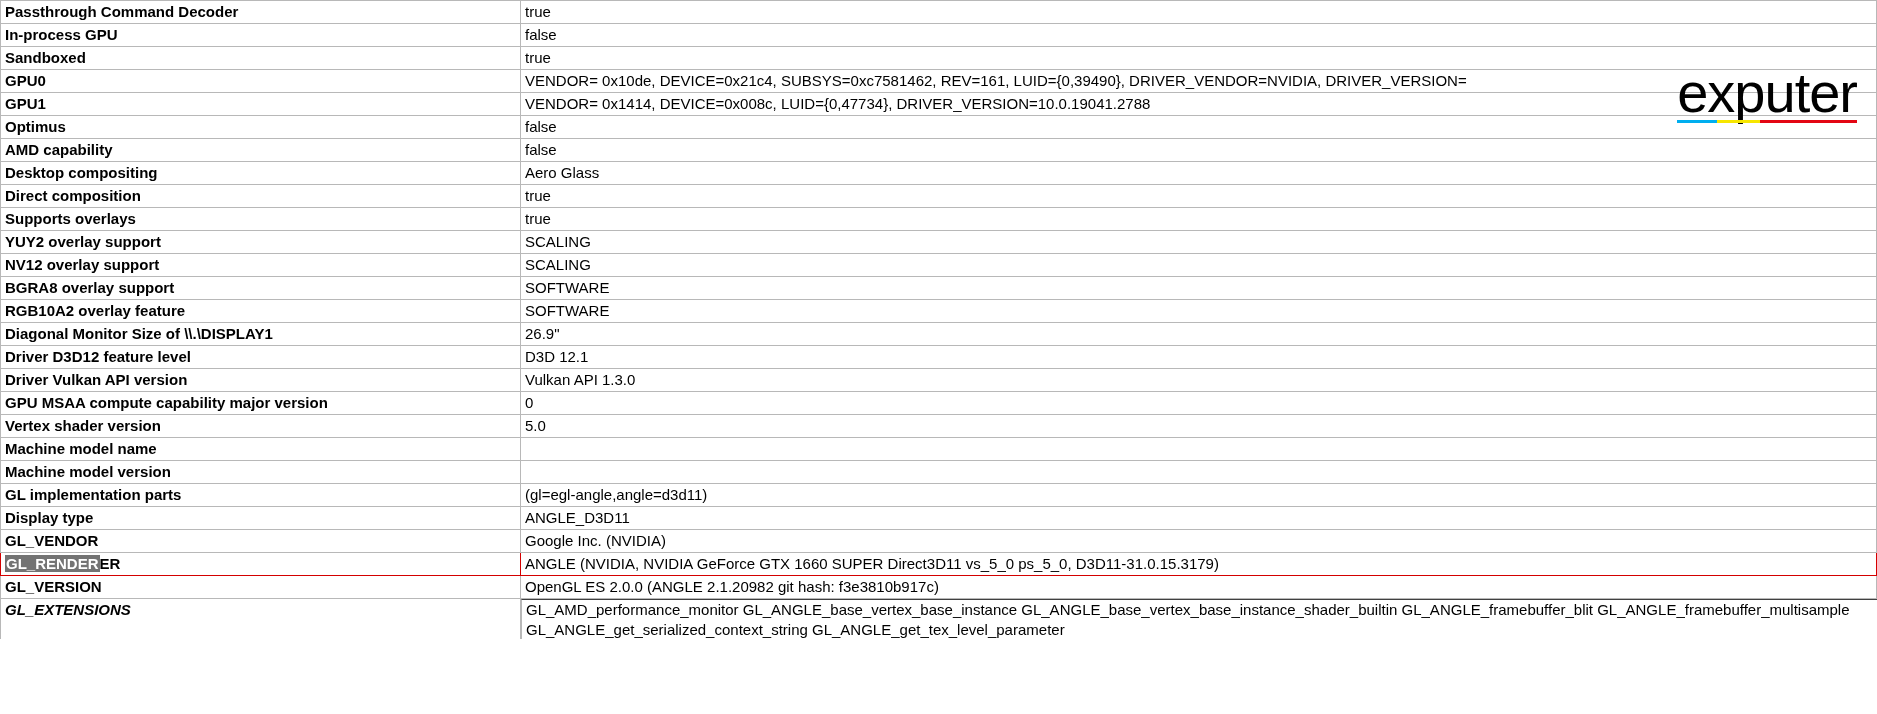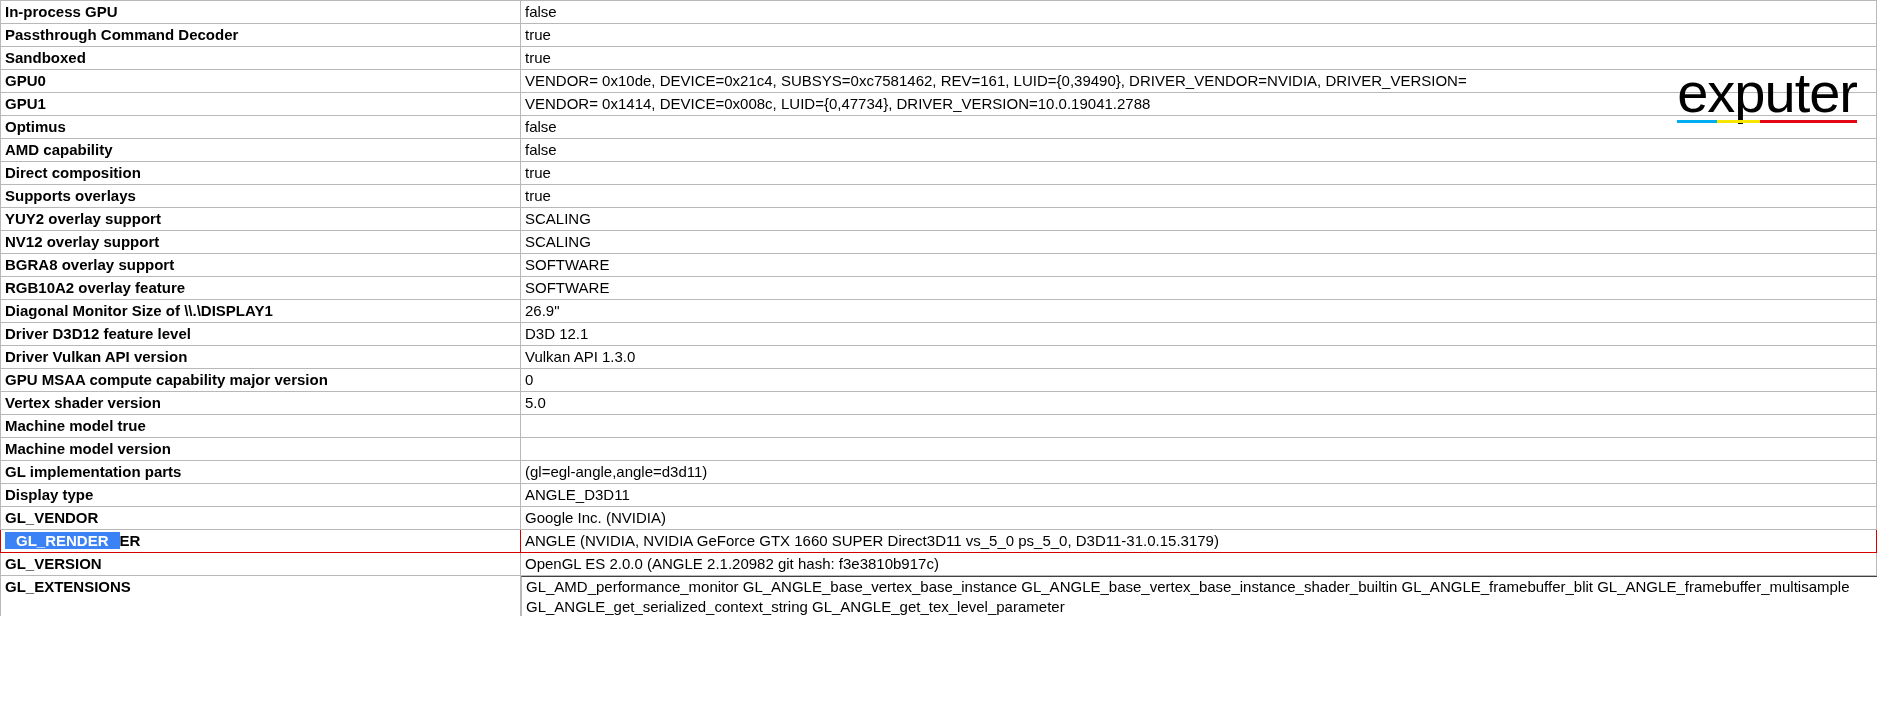--- a/index.html
+++ b/index.html
@@ -30,39 +30,40 @@
   td.key {
     font-weight: bold;
   }
   td.val {
     font-weight: normal;
   }
   tr.highlight-row td {
     border: 1px solid #d40000;
   }
   .text-selection {
-    background: #3b82f6;
+    background: #737373;
     color: #fff;
-    padding: 0 11px;
+    padding: 0 1px;
   }
   tr.last td.val {
     white-space: normal;
     line-height: 20px;
     height: auto;
     overflow: hidden;
     max-height: 40px;
     display: block;
     border-top: 1px solid #404040;
     border-left: 1px solid #b8b8b8;
     border-right: none;
     border-bottom: none;
     word-break: break-word;
   }
   tr.last td.key {
     border-bottom: none;
+    font-style: italic;
   }
   
   .watermark {
     position: absolute;
     top: 65px;
     right: 20px;
     font-family: "Segoe UI", Arial, sans-serif;
     font-size: 56px;
     font-weight: 300;
     color: #000;
@@ -95,48 +96,52 @@
   <span class="underline-group">exputer</span>
 </div>
 
 <table>
   <colgroup>
     <col class="key-col">
     <col>
   </colgroup>
   <tbody id="tbody">
       <tr>
+        <td class="key">Passthrough Command Decoder</td>
+        <td class="val">true</td>
+      </tr>
+      <tr>
         <td class="key">In-process GPU</td>
         <td class="val">false</td>
       </tr>
       <tr>
-        <td class="key">Passthrough Command Decoder</td>
-        <td class="val">true</td>
-      </tr>
-      <tr>
         <td class="key">Sandboxed</td>
         <td class="val">true</td>
       </tr>
       <tr>
         <td class="key">GPU0</td>
         <td class="val">VENDOR= 0x10de, DEVICE=0x21c4, SUBSYS=0xc7581462, REV=161, LUID={0,39490}, DRIVER_VENDOR=NVIDIA, DRIVER_VERSION=</td>
       </tr>
       <tr>
         <td class="key">GPU1</td>
         <td class="val">VENDOR= 0x1414, DEVICE=0x008c, LUID={0,47734}, DRIVER_VERSION=10.0.19041.2788</td>
       </tr>
       <tr>
         <td class="key">Optimus</td>
         <td class="val">false</td>
       </tr>
       <tr>
         <td class="key">AMD capability</td>
         <td class="val">false</td>
       </tr>
       <tr>
+        <td class="key">Desktop compositing</td>
+        <td class="val">Aero Glass</td>
+      </tr>
+      <tr>
         <td class="key">Direct composition</td>
         <td class="val">true</td>
       </tr>
       <tr>
         <td class="key">Supports overlays</td>
         <td class="val">true</td>
       </tr>
       <tr>
         <td class="key">YUY2 overlay support</td>
         <td class="val">SCALING</td>
@@ -167,21 +172,21 @@
       </tr>
       <tr>
         <td class="key">GPU MSAA compute capability major version</td>
         <td class="val">0</td>
       </tr>
       <tr>
         <td class="key">Vertex shader version</td>
         <td class="val">5.0</td>
       </tr>
       <tr>
-        <td class="key">Machine model true</td>
+        <td class="key">Machine model name</td>
         <td class="val"></td>
       </tr>
       <tr>
         <td class="key">Machine model version</td>
         <td class="val"></td>
       </tr>
       <tr>
         <td class="key">GL implementation parts</td>
         <td class="val">(gl=egl-angle,angle=d3d11)</td>
       </tr>

